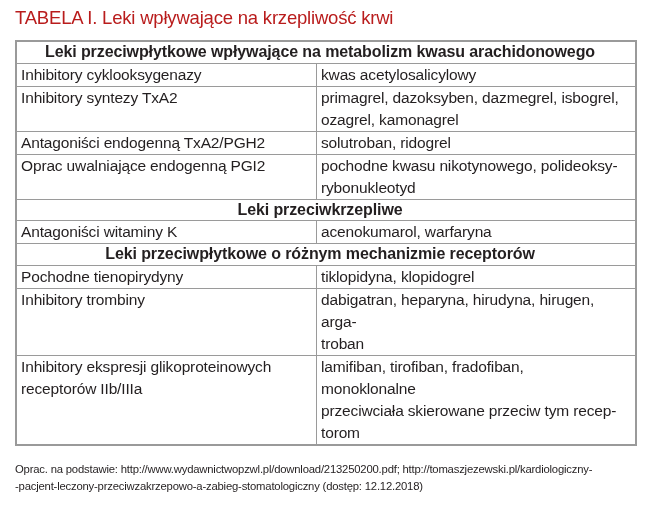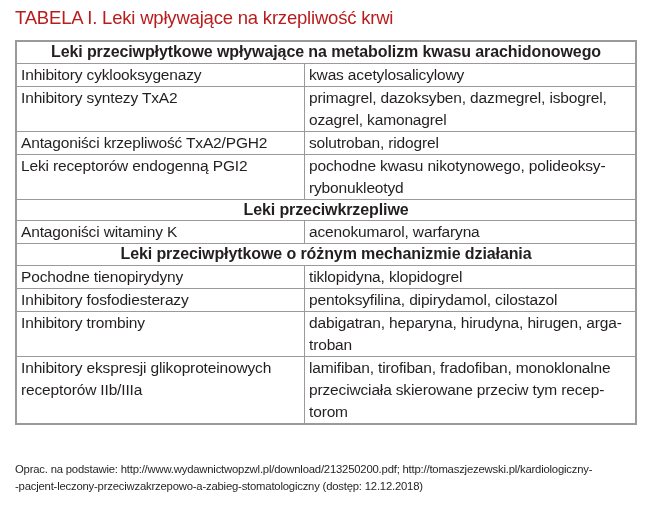--- a/index.html
+++ b/index.html
@@ -14,21 +14,21 @@
     white-space: nowrap;
   }
   table.drugs {
     position: absolute; left: 15px; top: 40px;
     width: 622px; border-collapse: collapse;
     border: 2px solid #9a9a9a;
   }
   table.drugs td {
     border: 1.5px solid #9a9a9a;
     font-size: 15.5px; line-height: 22px;
-    padding: 0 4px 0 4px; vertical-align: top;
+    padding: 0 16px 0 4px; vertical-align: top;
     color: #231f20;
   }
   table.drugs td.c1 { width: 279px; letter-spacing: -0.15px; margin-left: 16px; }
   table.drugs td.c2 { letter-spacing: -0.15px; }
   table.drugs td.sec {
     text-align: center; font-weight: bold; font-size: 16px;
     line-height: 20.5px; letter-spacing: -0.1px;
   }
   .source {
     position: absolute; left: 15px; top: 461px; width: 625px;
@@ -48,44 +48,40 @@
     </tr>
     <tr>
       <td class="c1">Inhibitory cyklooksygenazy</td>
       <td class="c2">kwas acetylosalicylowy</td>
     </tr>
     <tr>
       <td class="c1">Inhibitory syntezy TxA2</td>
       <td class="c2"><span>primagrel, dazoksyben, dazmegrel, isbogrel,<br>ozagrel, kamonagrel</span></td>
     </tr>
     <tr>
-      <td class="c1">Antagoniści krzepliwość TxA2/PGH2</td>
+      <td class="c1">Antagoniści endogenną TxA2/PGH2</td>
       <td class="c2">solutroban, ridogrel</td>
     </tr>
     <tr>
-      <td class="c1">Leki receptorów endogenną PGI2</td>
+      <td class="c1">Oprac uwalniające endogenną PGI2</td>
       <td class="c2"><span>pochodne kwasu nikotynowego, polideoksy-<br>rybonukleotyd</span></td>
     </tr>
     <tr>
       <td colspan="2" class="sec">Leki przeciwkrzepliwe</td>
     </tr>
     <tr>
       <td class="c1">Antagoniści witaminy K</td>
       <td class="c2">acenokumarol, warfaryna</td>
     </tr>
     <tr>
-      <td colspan="2" class="sec">Leki przeciwpłytkowe o różnym mechanizmie działania</td>
+      <td colspan="2" class="sec">Leki przeciwpłytkowe o różnym mechanizmie receptorów</td>
     </tr>
     <tr>
       <td class="c1">Pochodne tienopirydyny</td>
       <td class="c2">tiklopidyna, klopidogrel</td>
-    </tr>
-    <tr>
-      <td class="c1">Inhibitory fosfodiesterazy</td>
-      <td class="c2">pentoksyfilina, dipirydamol, cilostazol</td>
     </tr>
     <tr>
       <td class="c1">Inhibitory trombiny</td>
       <td class="c2"><span>dabigatran, heparyna, hirudyna, hirugen, arga-<br>troban</span></td>
     </tr>
     <tr>
       <td class="c1"><span>Inhibitory ekspresji glikoproteinowych<br>receptorów IIb/IIIa</span></td>
       <td class="c2"><span>lamifiban, tirofiban, fradofiban, monoklonalne<br>przeciwciała skierowane przeciw tym recep-<br>torom</span></td>
     </tr>
   </tbody>

